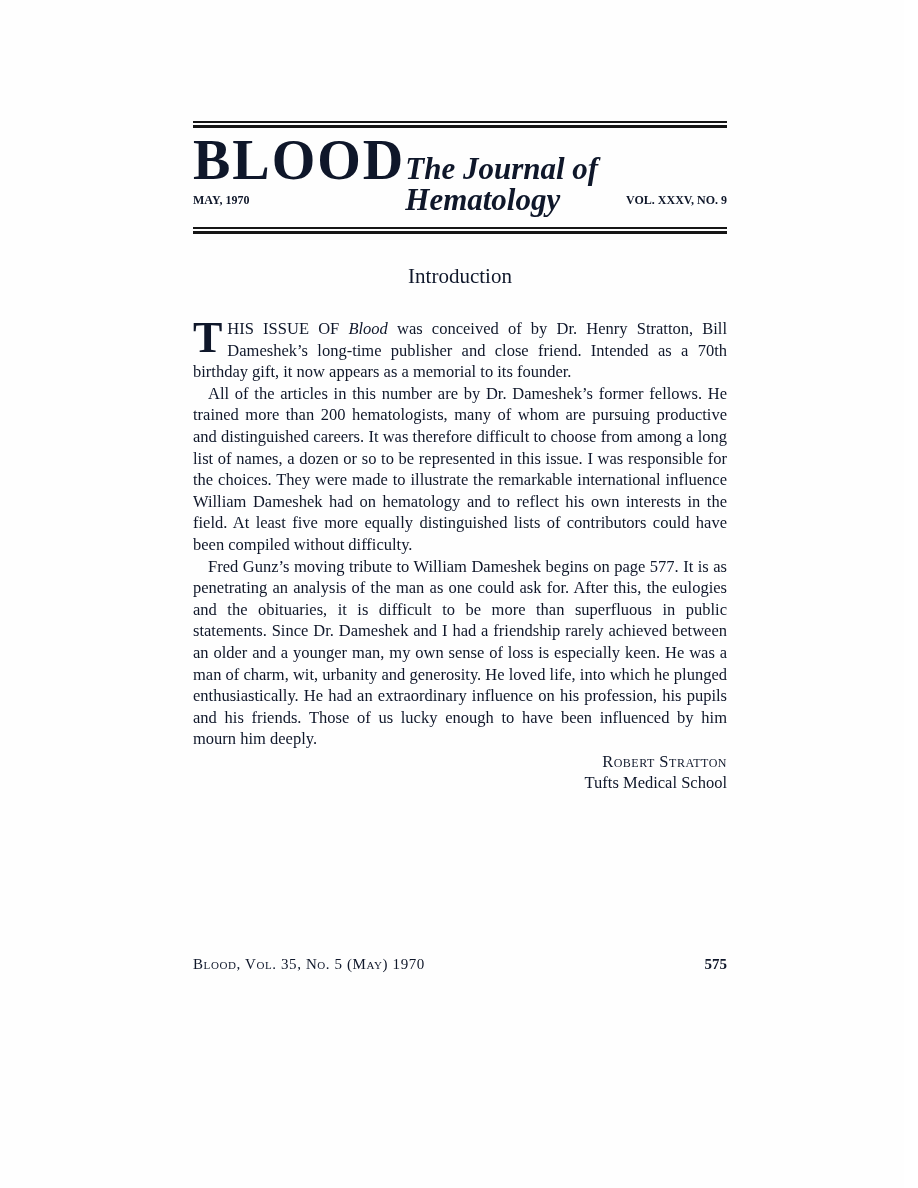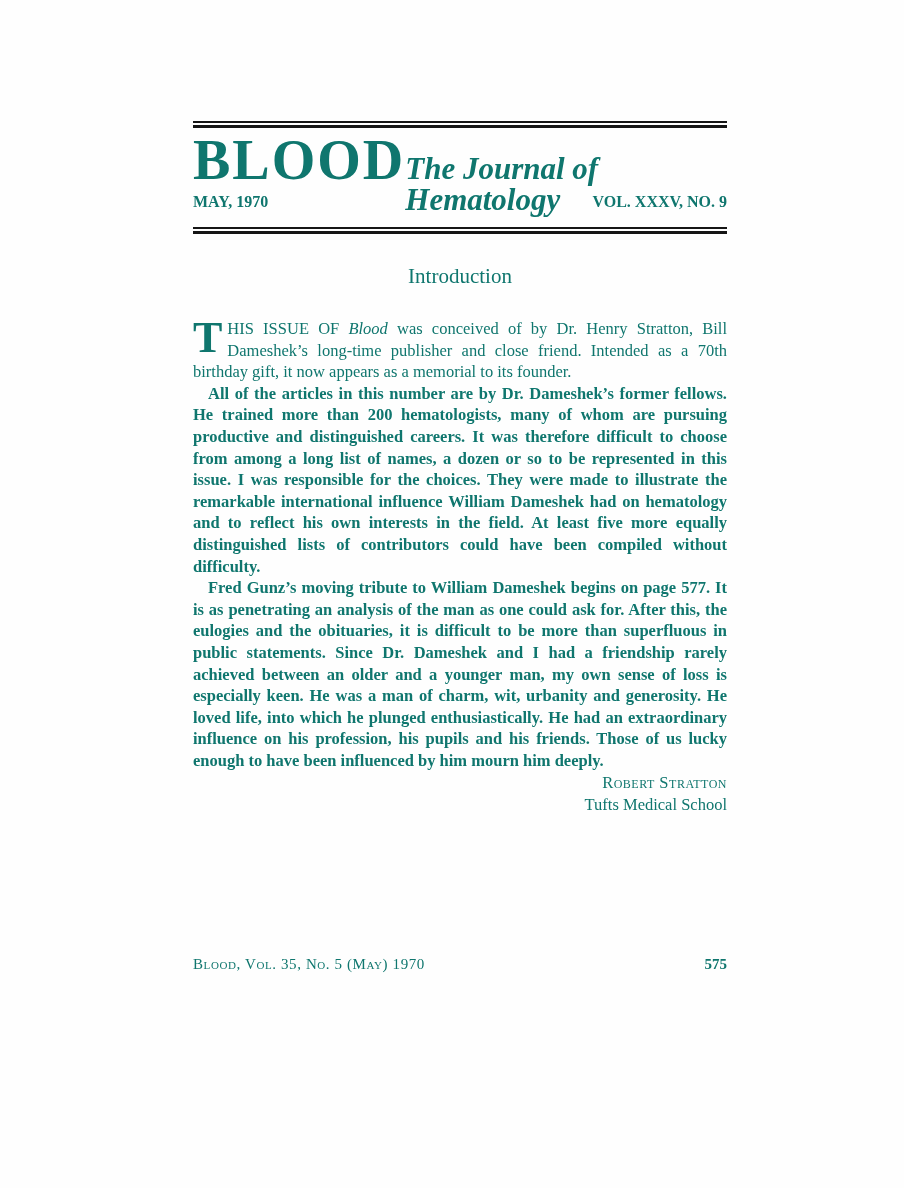--- a/index.html
+++ b/index.html
@@ -6,21 +6,21 @@
     margin: 0;
     padding: 0;
     background: #ffffff;
   }
   .sheet {
     position: relative;
     width: 904px;
     height: 1188px;
     background: #fefefe;
     font-family: "Liberation Serif", serif;
-    color: #0f766e;
+    color: #0f172a;
     overflow: hidden;
   }
   .content {
     position: absolute;
     left: 193px;
     width: 534px;
   }
 
   
   .rule {
@@ -51,21 +51,21 @@
     font-weight: 700;
     font-style: italic;
     line-height: 1;
     padding-bottom: 6px;
   }
   .dateline-row {
     top: 193px;
     display: flex;
     justify-content: space-between;
     align-items: baseline;
-    font-size: 16px;
+    font-size: 12px;
     font-weight: 700;
   }
 
   
   .article-title {
     top: 264px;
     text-align: center;
     font-size: 21px;
     font-weight: 400;
   }
@@ -73,21 +73,20 @@
     top: 318px;
     font-size: 16.5px;
     line-height: 21.6px;
     text-align: justify;
   }
   .body-text p {
     margin: 0;
   }
   .para-indent {
     text-indent: 15px;
-    font-weight: bold;
   }
   .dropcap {
     float: left;
     font-size: 44px;
     line-height: 36px;
     font-weight: 700;
     padding-right: 5px;
     padding-top: 2px;
   }
   .italic { font-style: italic; }

